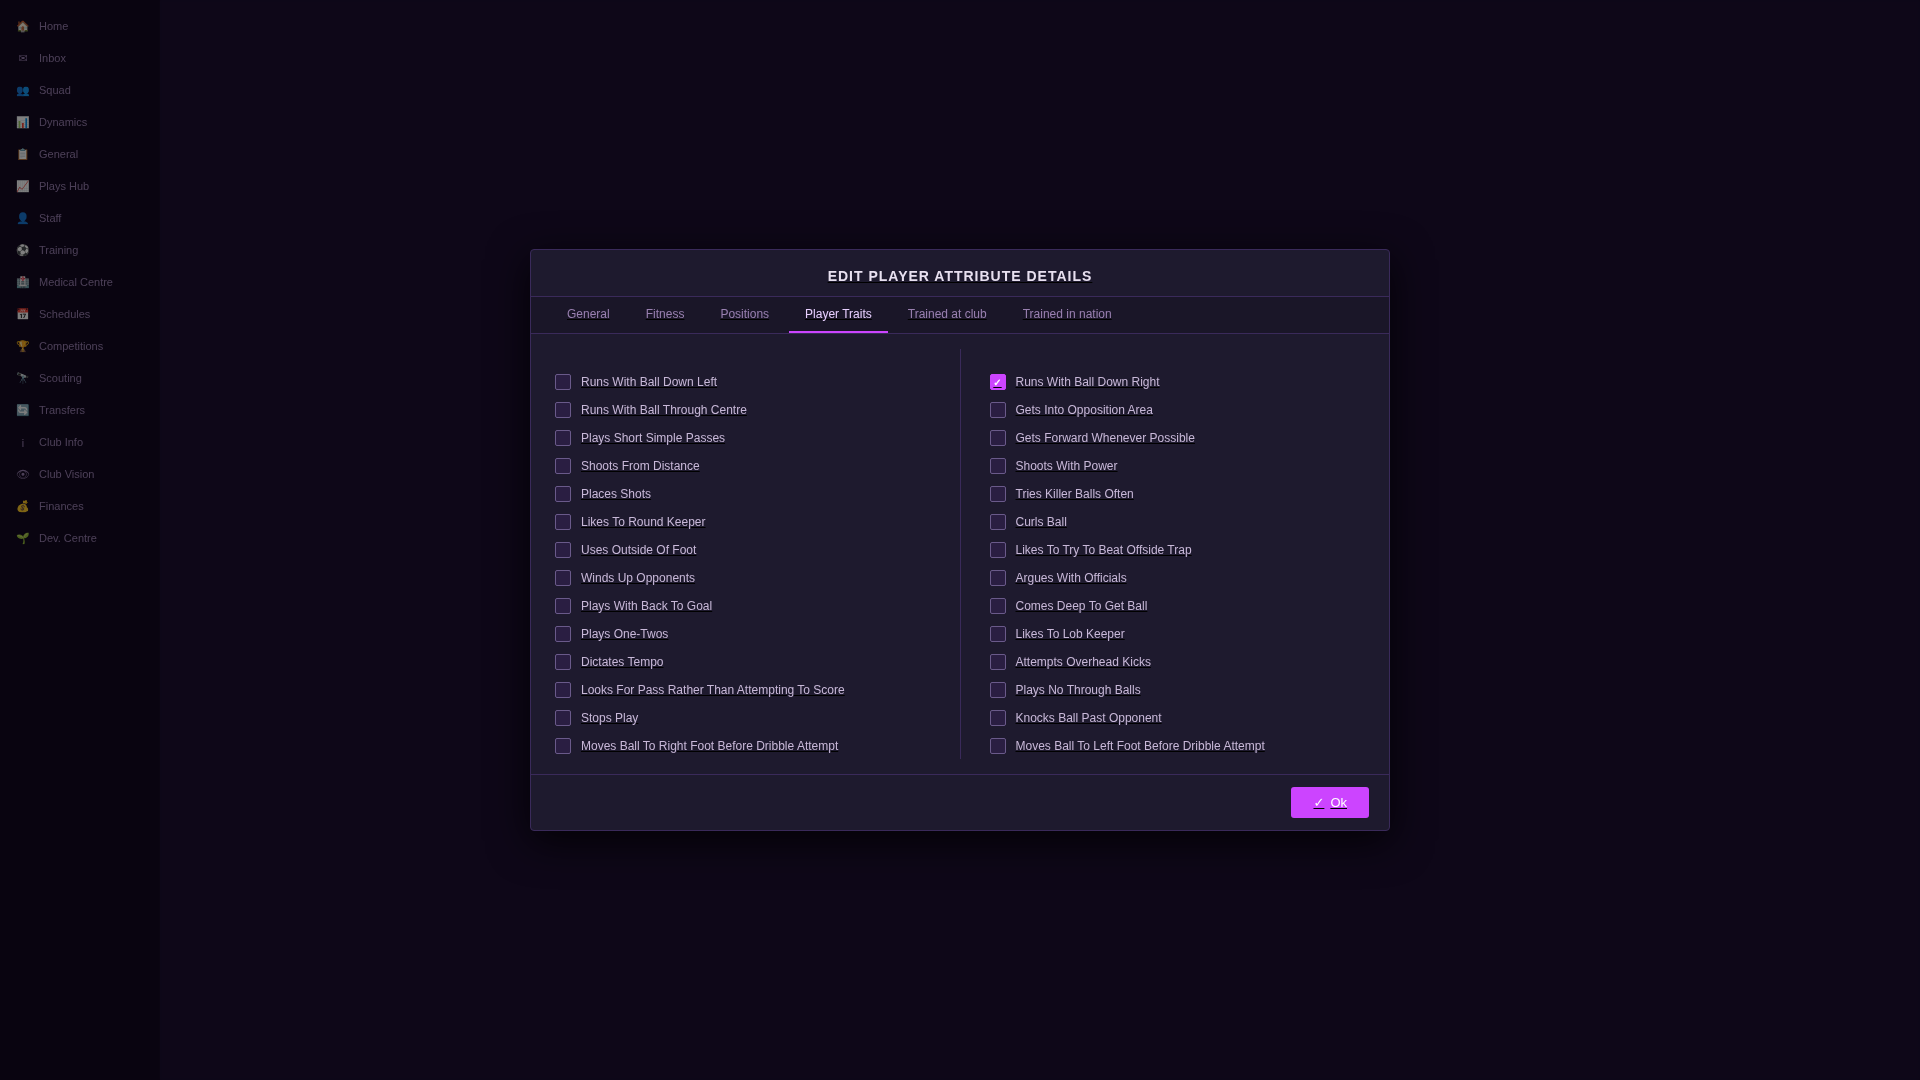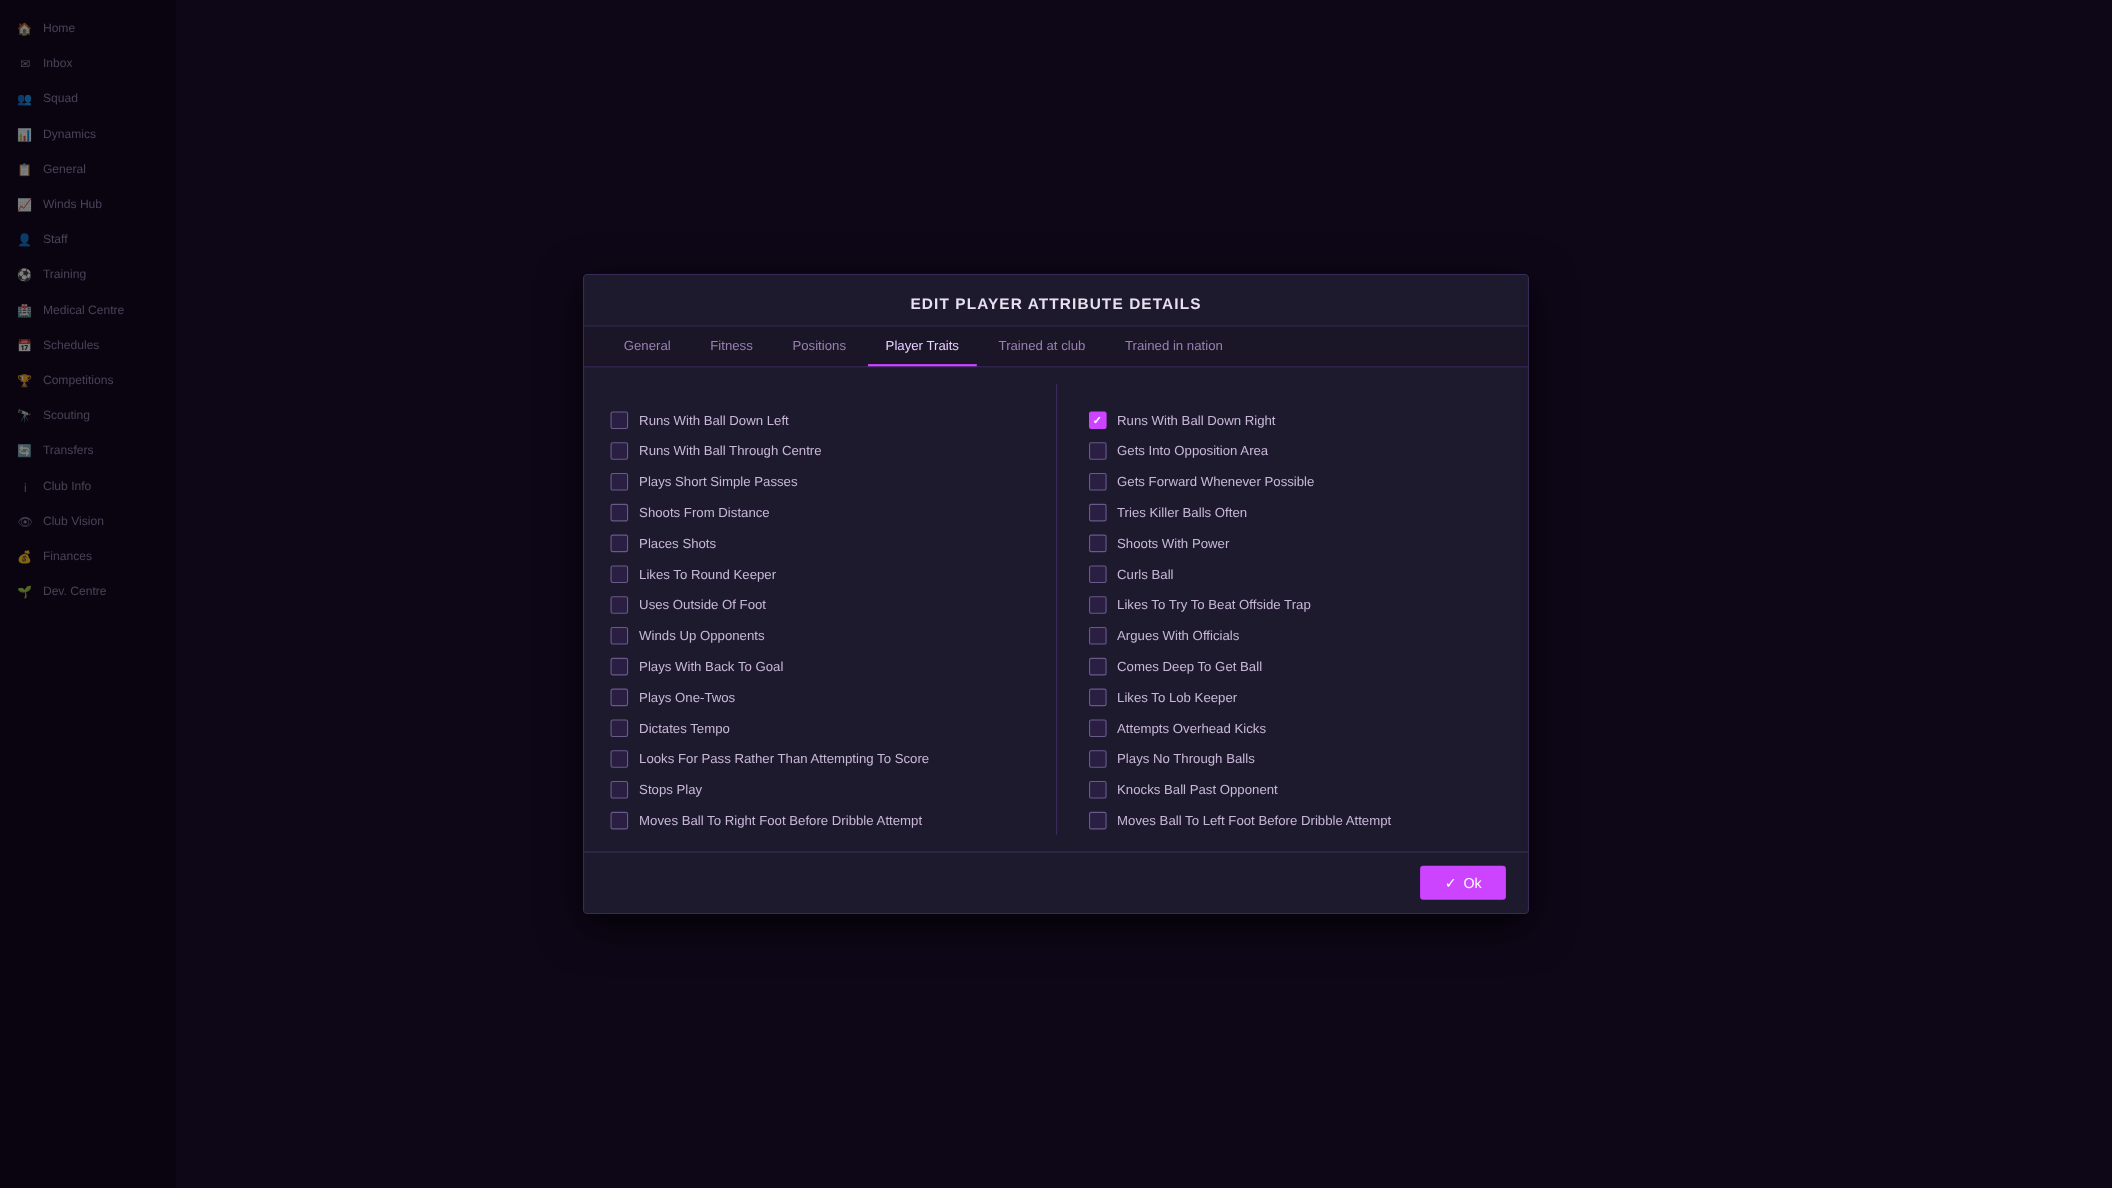--- a/index.html
+++ b/index.html
@@ -54,20 +54,21 @@
     
     .modal-overlay {
       position: absolute;
       top: 0; left: 0;
       width: 100%; height: 100%;
       background: rgba(0,0,0,0.5);
       z-index: 10;
       display: flex;
       align-items: center;
       justify-content: center;
+      text-decoration: underline;
     }
 
     
     .modal {
       background: #1e1a2e;
       border: 1px solid #3a2a5a;
       border-radius: 4px;
       width: 860px;
       min-height: 520px;
       box-shadow: 0 10px 40px rgba(0,0,0,0.8);
@@ -205,21 +206,21 @@
   <div class="sidebar-item">
     <span class="sidebar-icon">📊</span>
     <span>Dynamics</span>
   </div>
   <div class="sidebar-item">
     <span class="sidebar-icon">📋</span>
     <span>General</span>
   </div>
   <div class="sidebar-item">
     <span class="sidebar-icon">📈</span>
-    <span>Winds Hub</span>
+    <span>Plays Hub</span>
   </div>
   <div class="sidebar-item">
     <span class="sidebar-icon">👤</span>
     <span>Staff</span>
   </div>
   <div class="sidebar-item">
     <span class="sidebar-icon">⚽</span>
     <span>Training</span>
   </div>
   <div class="sidebar-item">
@@ -367,26 +368,26 @@
           <span class="trait-label">Gets Into Opposition Area</span>
         </div>
 
         <div class="trait-row">
           <div class="checkbox"></div>
           <span class="trait-label">Gets Forward Whenever Possible</span>
         </div>
 
         <div class="trait-row">
           <div class="checkbox"></div>
+          <span class="trait-label">Shoots With Power</span>
+        </div>
+
+        <div class="trait-row">
+          <div class="checkbox"></div>
           <span class="trait-label">Tries Killer Balls Often</span>
-        </div>
-
-        <div class="trait-row">
-          <div class="checkbox"></div>
-          <span class="trait-label">Shoots With Power</span>
         </div>
 
         <div class="trait-row">
           <div class="checkbox"></div>
           <span class="trait-label">Curls Ball</span>
         </div>
 
         <div class="trait-row">
           <div class="checkbox"></div>
           <span class="trait-label">Likes To Try To Beat Offside Trap</span>

